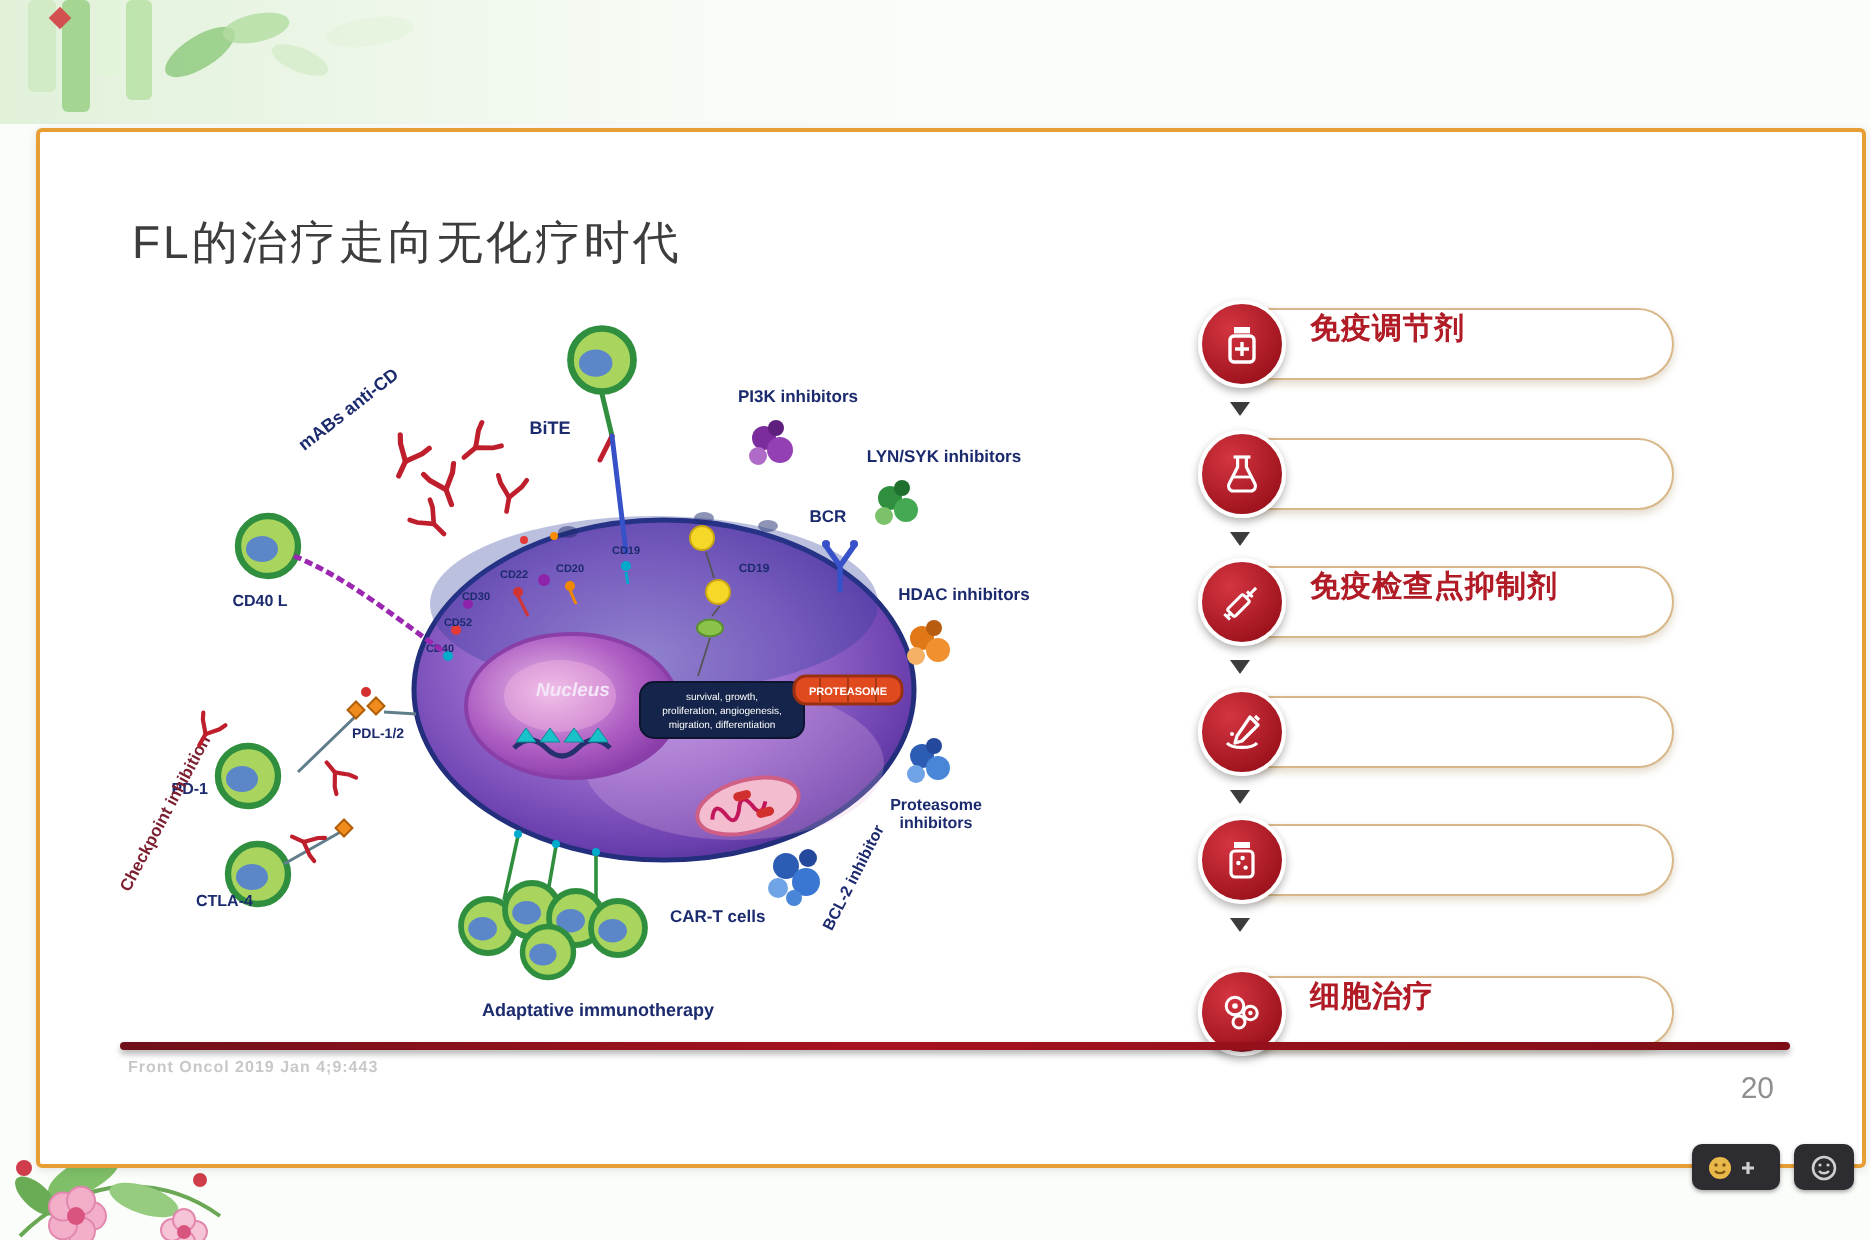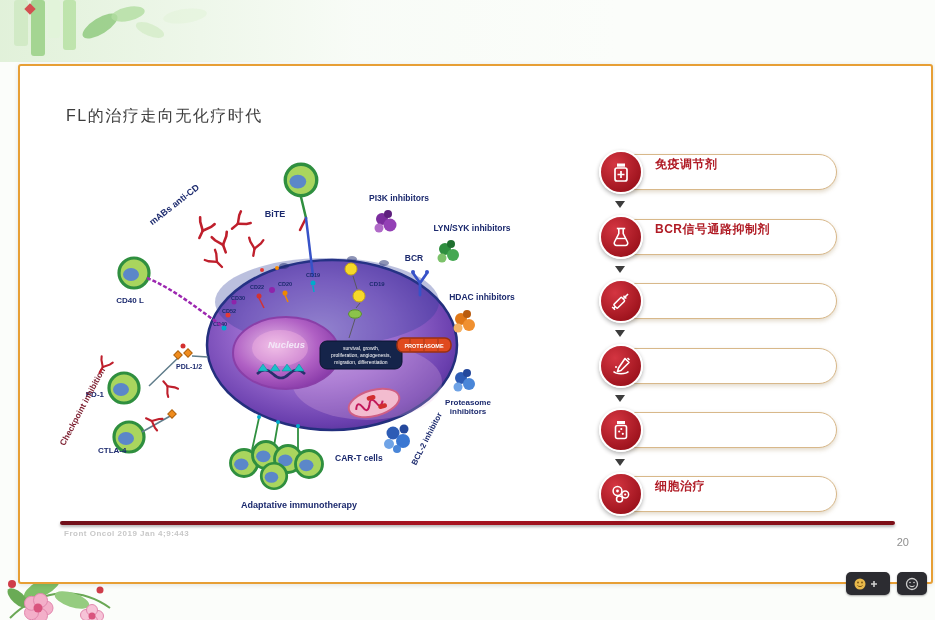--- a/index.html
+++ b/index.html
@@ -16,54 +16,54 @@
   .decor-topleft { position:absolute; left:0; top:0; }
   .decor-flower  { position:absolute; left:0; top:550px; }
 
   .slide {
     position:absolute; left:18px; top:64px; width:915px; height:520px;
     background:#ffffff; border:2px solid #e79f35; border-radius:3px;
     box-shadow:0 1px 5px rgba(0,0,0,0.10);
   }
   .title {
     position:absolute; left:46px; top:40px;
-    font-size:16px; font-weight:500; color:#3d3d3d; letter-spacing:1.5px;
+    font-size:23px; font-weight:500; color:#3d3d3d; letter-spacing:1.5px;
   }
   .diagram { position:absolute; left:32px; top:84px; width:555px; height:385px; }
 
   .trow { position:absolute; left:579px; width:238px; height:44px; }
   .pill {
     position:absolute; left:14px; right:0; top:4px; height:36px;
     background:#fff; border:1px solid #d8b88a; border-radius:18px;
     box-shadow:0 2px 4px rgba(150,120,60,0.28);
   }
   .circ {
     position:absolute; left:0; top:0; width:44px; height:44px; border-radius:50%;
     background:radial-gradient(circle at 35% 30%, #d43541, #9c121c 78%);
     border:2px solid #fff; box-shadow:0 2px 4px rgba(0,0,0,0.3);
     display:flex; align-items:center; justify-content:center;
   }
   .tlabel {
     position:absolute; left:56px; top:4px; height:20px;
     display:flex; align-items:center;
-    font-size:12px; font-weight:bold; color:#b01b25; letter-spacing:0.5px;
+    font-size:15px; font-weight:bold; color:#b01b25; letter-spacing:0.5px;
     white-space:nowrap;
   }
   .tarrow {
     position:absolute; left:595px; width:0; height:0;
     border-left:5px solid transparent; border-right:5px solid transparent;
     border-top:7px solid #3c3c3c;
   }
   .divider {
     position:absolute; left:40px; top:455px; width:835px; height:4px; border-radius:2px;
     background:linear-gradient(90deg,#70101a,#a8121f 45%,#7c0e17);
     box-shadow:0 2px 3px rgba(0,0,0,0.3);
   }
   .citation { position:absolute; left:44px; top:463px; font-size:8px; color:#c8c8c8; letter-spacing:0.5px;font-weight:bold; }
-  .pagenum  { position:absolute; right:22px; top:470px; font-size:11px; color:#8f8f8f; }
+  .pagenum  { position:absolute; right:44px; top:470px; font-size:15px; color:#8f8f8f; }
 
   .overlay-buttons { position:absolute; right:8px; top:572px; display:flex; gap:7px; }
   .ob {
     height:23px; background:#2c2c31; border:none; border-radius:5px;
     display:flex; align-items:center; justify-content:center; gap:3px; padding:0 7px; cursor:pointer;
     box-shadow:0 1px 2px rgba(0,0,0,0.35);
   }
 
   
   .dl  { fill:#1c2a6e; font-weight:bold; font-family:"Liberation Sans",sans-serif; }
@@ -342,35 +342,35 @@
 
       <div class="trow" style="top:149px">
         <div class="pill"></div>
         <div class="circ">
           <svg width="24" height="24" viewBox="-12 -12 24 24">
             <path d="M-2.2,-8.5 V-3.5 L-6.5,5 a2.4,2.4 0 0 0 2.1,3.5 h8.8 a2.4,2.4 0 0 0 2.1,-3.5 L2.2,-3.5 V-8.5" fill="none" stroke="#fff" stroke-width="1.6"></path>
             <path d="M-4.2,-8.5 h8.4" stroke="#fff" stroke-width="1.6"></path>
             <path d="M-4.6,1.5 h9.2" stroke="#fff" stroke-width="1.4"></path>
           </svg>
         </div>
-        <div class="tlabel">BCR信号通路抑制剂</div>
       </div>
       <div class="tarrow" style="top:200px"></div>
 
       <div class="trow" style="top:213px">
         <div class="pill"></div>
         <div class="circ">
           <svg width="24" height="24" viewBox="-12 -12 24 24">
             <g transform="rotate(-45)" stroke="#fff" fill="none" stroke-width="1.5">
               <rect x="-8" y="-2.6" width="11" height="5.2" rx="1"></rect>
               <path d="M3,0 h2.5 M5.5,-2 v4 M5.5,0 h4.5"></path>
               <path d="M-8,0 h-2.5 M-10.5,-2 v4"></path>
             </g>
           </svg>
         </div>
+        <div class="tlabel">免疫检查点抑制剂</div>
       </div>
       <div class="tarrow" style="top:264px"></div>
 
       <div class="trow" style="top:278px">
         <div class="pill"></div>
         <div class="circ">
           <svg width="24" height="24" viewBox="-12 -12 24 24">
             <g stroke="#fff" fill="none" stroke-width="1.6">
               <path d="M6.5,-8 l2,2"></path>
               <path d="M4,-7.5 l4,4 L0,4.5 l-3.5,1 1,-3.5 z" stroke-linejoin="round"></path>
@@ -391,21 +391,21 @@
               <rect x="-4" y="-9" width="8" height="3" fill="#fff" stroke="none"></rect>
               <circle cx="-1.8" cy="1.5" r="1.1" fill="#fff" stroke="none"></circle>
               <circle cx="1.8" cy="3.8" r="1.1" fill="#fff" stroke="none"></circle>
               <circle cx="0.3" cy="-1" r="1.1" fill="#fff" stroke="none"></circle>
             </g>
           </svg>
         </div>
       </div>
       <div class="tarrow" style="top:393px"></div>
 
-      <div class="trow" style="top:406px">
+      <div class="trow" style="top:418px">
         <div class="pill"></div>
         <div class="circ">
           <svg width="24" height="24" viewBox="-12 -12 24 24">
             <g stroke="#fff" fill="none" stroke-width="1.5">
               <circle cx="-3.5" cy="-3" r="4.4"></circle>
               <circle cx="4.2" cy="0.5" r="3.4"></circle>
               <circle cx="-1.5" cy="5" r="3"></circle>
               <circle cx="-3.5" cy="-3" r="1.4" fill="#fff" stroke="none"></circle>
               <circle cx="4.2" cy="0.5" r="1.1" fill="#fff" stroke="none"></circle>
             </g>

